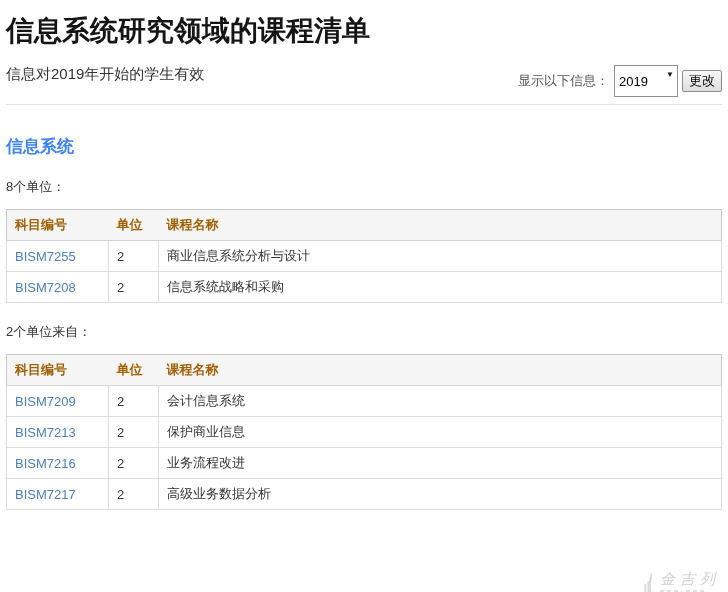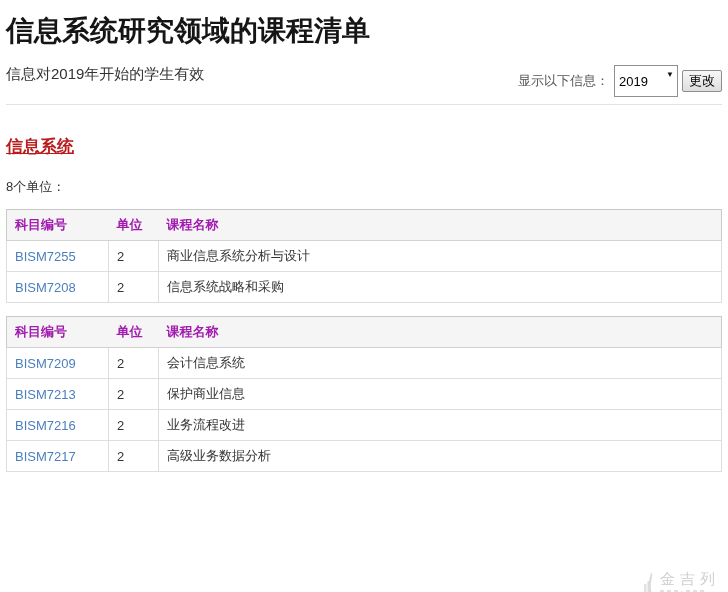--- a/index.html
+++ b/index.html
@@ -35,45 +35,45 @@
   }
   .change-button{
     height:22px;box-sizing:border-box;font-size:13px;color:#000;
     border:1px solid #8d8d8d;border-radius:2px;
     background:linear-gradient(#f7f7f7,#dedede);
     padding:0 6px;cursor:pointer;
     font-family:Liberation Sans, sans-serif;
   }
   .top-divider{border:none;border-top:1px solid #e2e2e2;margin:15px 0 0 0;}
 
-  .section-heading{font-size:17px;font-weight:bold;color:#b91c1c;margin:30px 0 15px 0;text-decoration:underline;}
+  .section-heading{font-size:17px;font-weight:bold;color:#3b82f6;margin:30px 0 15px 0;}
   .group-label{font-size:13px;color:#333;margin:20px 0 0 0;}
 
   table.course-table{
     width:100%;border-collapse:collapse;margin-top:13px;
     border:1px solid #c9c9c9;font-size:13px;table-layout:fixed;
   }
   .course-table th{
-    background:#f5f5f5;text-align:left;font-weight:bold;color:#a21caf;
+    background:#f5f5f5;text-align:left;font-weight:bold;color:#a16207;
     padding:6px 8px;border-bottom:1px solid #d2d2d2;
   }
   .course-table td{
     padding:6px 8px;border:1px solid #dddddd;color:#333;background:#fff;
   }
   .col-code{width:102px;}
   .col-units{width:50px;}
   a.course-link{color:#4b7fbd;text-decoration:none;cursor:pointer;}
 
   .watermark{
     position:absolute;right:8px;bottom:8px;
     display:flex;align-items:flex-start;color:#d2d2d2;user-select:none;
   }
   .wm-logo{margin-right:3px;margin-top:2px;}
   .wm-text-col{display:flex;flex-direction:column;}
-  .wm-main{font-size:15px;letter-spacing:5px;color:#cfcfcf;line-height:1.2;}
+  .wm-main{font-size:15px;letter-spacing:5px;color:#cfcfcf;line-height:1.2;font-style:italic;}
   .wm-sub{display:flex;gap:3px;align-items:center;margin-top:2px;}
   .wm-sub i{display:block;width:4px;height:4px;background:#e0e0e0;}
   .wm-sub .dot{width:2px;height:2px;border-radius:50%;}
 </style>
 </head>
 <body>
 
 <div class="page">
 
   <h1 class="page-title">信息系统研究领域的课程清单</h1>
@@ -118,20 +118,21 @@
         <td>商业信息系统分析与设计</td>
       </tr>
       <tr>
         <td><a class="course-link">BISM7208</a></td>
         <td>2</td>
         <td>信息系统战略和采购</td>
       </tr>
     </tbody>
   </table>
 
+  <p class="group-label">2个单位来自：</p>
 
   <table class="course-table">
     <colgroup>
         <col class="col-code">
         <col class="col-units">
         <col>
       </colgroup>
     <thead>
       <tr>
         <th>科目编号</th>

